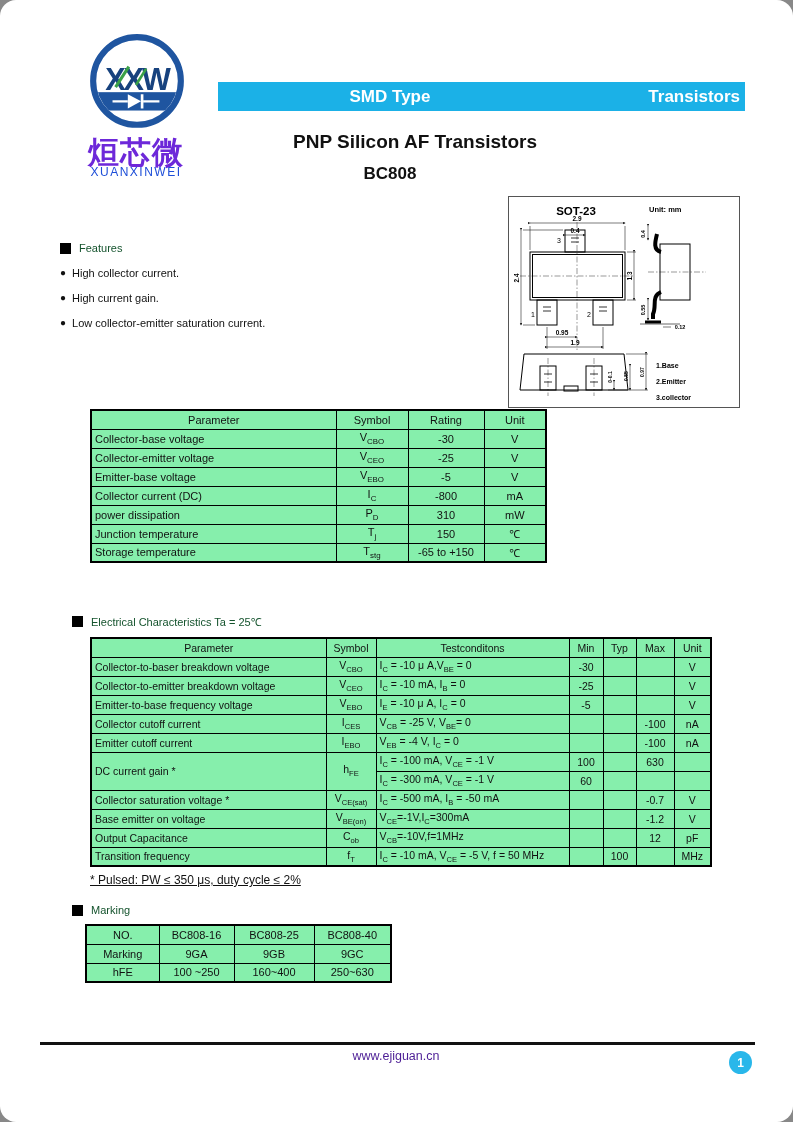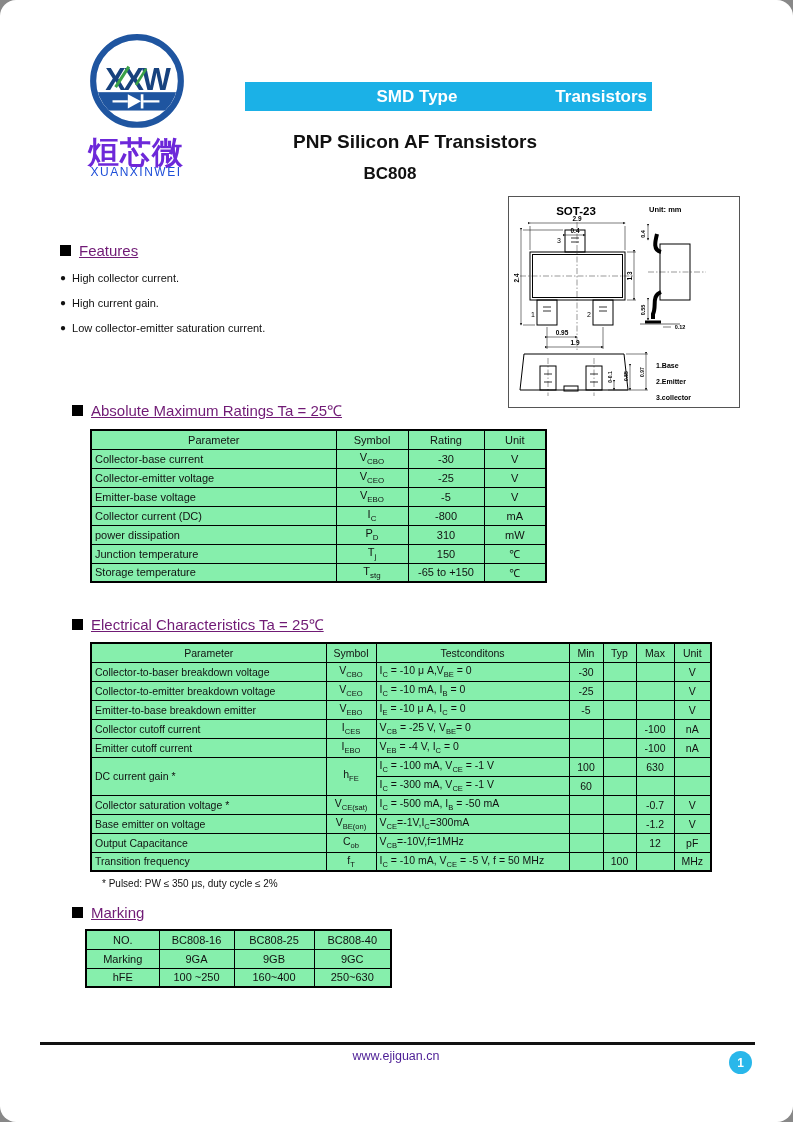--- a/index.html
+++ b/index.html
@@ -9,47 +9,47 @@
     background: #ffffff; font-family: "Liberation Sans", sans-serif; color:#111;
     overflow: hidden;
     border-radius: 16px;
   }
   
   .logo-svg { position:absolute; left:86px; top:31px; }
   .logo-cn { position:absolute; left:74px; top:132px; width:124px; text-align:center;
              font-size:31px; font-weight:bold; letter-spacing:1px; color:#6d28d9; }
   .logo-latin { position:absolute; left:74px; top:165px; width:124px; text-align:center;
              font-size:12px; letter-spacing:1.5px; color:#1d4ed8; }
-  .banner { position:absolute; left:218px; top:82px; width:407px; height:29px;margin-left:27px; }
+  .banner { position:absolute; left:218px; top:82px; width:527px; height:29px; }
   .banner .left-label { position:absolute; left:0; width:344px; text-align:center;
              color:#fff; font-size:17px; font-weight:bold; line-height:29px; }
   .banner .right-label { position:absolute; right:5px; color:#fff; font-size:17px;
              font-weight:bold; line-height:29px; }
   .doc-title { position:absolute; left:145px; top:131px; width:540px; text-align:center;
              font-size:19px; font-weight:bold; }
   .doc-part { position:absolute; left:120px; top:164px; width:540px; text-align:center;
              font-size:17px; font-weight:bold; }
   
   .sec { position:absolute; }
-  .sec-head { display:flex; align-items:center; gap:8px; font-size:15px; color:#701a75;text-decoration:underline; }
+  .sec-head { display:flex; align-items:center; gap:8px; font-size:11px; color:#14532d; }
   .sq { width:11px; height:11px; background:#000; flex:0 0 auto; }
   
   .feature-item { margin-top:13px; font-size:11px; display:flex; align-items:center; gap:6px; }
   .feature-item .dot { font-size:10px; line-height:1; }
   
   table { border-collapse:collapse; table-layout:fixed; background:#86efac; }
   table { border:2px solid #000; }
   th, td { border:1px solid #000; height:19px; padding:0 3px; overflow:hidden;
            white-space:nowrap; font-weight:normal; }
   .tbl-amr { margin:9px 0 0 18px; font-size:11px; }
   .tbl-ec  { margin:8px 0 0 18px; font-size:10.5px; }
   .tbl-mk  { margin:8px 16px 0 13px; font-size:11px; }
   td.al-left { text-align:left; } td.al-center, th { text-align:center; }
   sub { font-size:0.72em; }
-  .footnote { margin:6px 0 0 30px; font-size:10px; }
+  .footnote { margin:6px 0 0 18px; font-size:12px;text-decoration:underline; }
   
   .pkg { position:absolute; left:508px; top:196px; }
   
   .footer-line { position:absolute; left:40px; top:1042px; width:715px; height:3px; background:#111; }
   .footer-url { position:absolute; left:146px; top:1049px; width:500px; text-align:center; font-size:12.5px; color:#4c1d95; }
   .page-badge { position:absolute; left:729px; top:1051px; width:23px; height:23px; border-radius:50%;
                 background:#29b7ea; color:#fff; font-size:12px; font-weight:bold;
                 display:flex; align-items:center; justify-content:center; }
 </style>
 </head>
@@ -215,42 +215,38 @@
     </g>
 
     <g font-size="7" font-weight="bold" fill="#000">
       <text x="148" y="172">1.Base</text>
       <text x="148" y="188">2.Emitter</text>
       <text x="148" y="204">3.collector</text>
     </g>
   </svg>
 
   <div class="sec" style="left:72px; top:400px;">
-    <div class="sec-head">
-      <span class="sq"></span>
-      <span>Absolute Maximum Ratings Ta = 25℃</span>
-    </div>
     <table class="tbl-amr">
         <colgroup>
           <col style="width: 245px;">
           <col style="width: 72px;">
           <col style="width: 76px;">
           <col style="width: 62px;">
         </colgroup>
         <thead>
           <tr>
             <th>Parameter</th>
             <th>Symbol</th>
             <th>Rating</th>
             <th>Unit</th>
           </tr>
         </thead>
         <tbody>
           <tr>
-            <td class="al-left">Collector-base current</td>
+            <td class="al-left">Collector-base voltage</td>
             <td class="al-center">V<sub>CBO</sub></td>
             <td class="al-center">-30</td>
             <td class="al-center">V</td>
           </tr>
           <tr>
             <td class="al-left">Collector-emitter voltage</td>
             <td class="al-center">V<sub>CEO</sub></td>
             <td class="al-center">-25</td>
             <td class="al-center">V</td>
           </tr>
@@ -327,21 +323,21 @@
           <tr>
             <td class="al-left">Collector-to-emitter breakdown voltage</td>
             <td class="al-center">V<sub>CEO</sub></td>
             <td class="al-left">I<sub>C</sub> = -10 mA, I<sub>B</sub> = 0</td>
             <td class="al-center">-25</td>
             <td class="al-center"></td>
             <td class="al-center"></td>
             <td class="al-center">V</td>
           </tr>
           <tr>
-            <td class="al-left">Emitter-to-base breakdown emitter</td>
+            <td class="al-left">Emitter-to-base frequency voltage</td>
             <td class="al-center">V<sub>EBO</sub></td>
             <td class="al-left">I<sub>E</sub> = -10 μ A, I<sub>C</sub> = 0</td>
             <td class="al-center">-5</td>
             <td class="al-center"></td>
             <td class="al-center"></td>
             <td class="al-center">V</td>
           </tr>
           <tr>
             <td class="al-left">Collector cutoff current</td>
             <td class="al-center">I<sub>CES</sub></td>

